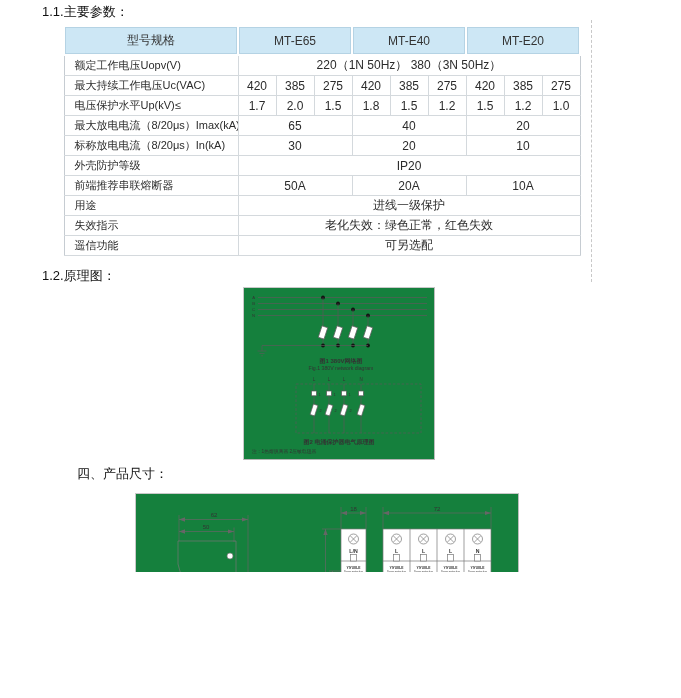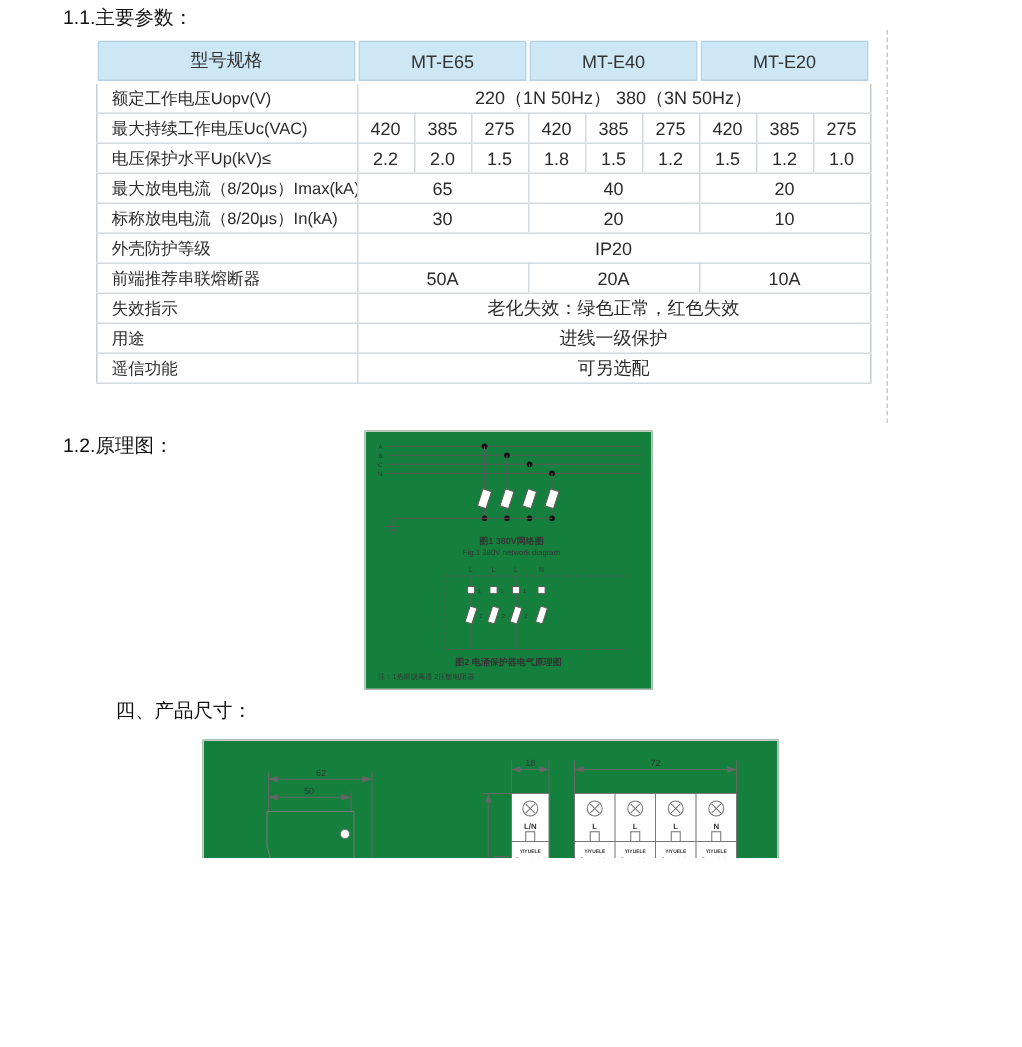--- a/index.html
+++ b/index.html
@@ -1,20 +1,20 @@
 <!DOCTYPE html>
 <html><head>
 <meta charset="utf-8">
 <style>
   html,body{margin:0;padding:0;background:#fff;}
   .page{position:relative;width:681px;height:572px;background:#ffffff;overflow:hidden;
         font-family:"Liberation Sans","DejaVu Sans",sans-serif;color:#222;}
   .title{position:absolute;font-size:13px;color:#111;white-space:nowrap;}
   .t1{left:42px;top:3px;}
-  .t2{left:42px;top:288px;}
+  .t2{left:42px;top:267px;}
   .t3{left:42px;top:465px;margin-left:35px;}
 
   
   table.spec{position:absolute;left:63px;top:25px;width:516px;border-collapse:collapse;
              table-layout:fixed;font-size:12px;color:#2b2b2b;border:1px solid #c6ccd2;}
   .spec col.c-lbl{width:174px;}
   .spec col.c-v{width:38px;}
   .spec th{height:27px;background:#cde7f5;border:2px solid #ffffff;
            box-shadow:inset 0 0 0 1px #b5d3e4;font-weight:normal;font-size:12px;color:#333;
            text-align:center;padding:0;}
@@ -76,21 +76,21 @@
         <td class="v">275</td>
         <td class="v">420</td>
         <td class="v">385</td>
         <td class="v">275</td>
         <td class="v">420</td>
         <td class="v">385</td>
         <td class="v">275</td>
       </tr>
       <tr>
         <td class="lbl">电压保护水平Up(kV)≤</td>
-        <td class="v">2.2</td>
+        <td class="v">1.7</td>
         <td class="v">2.0</td>
         <td class="v">1.5</td>
         <td class="v">1.8</td>
         <td class="v">1.5</td>
         <td class="v">1.2</td>
         <td class="v">1.5</td>
         <td class="v">1.2</td>
         <td class="v">1.0</td>
       </tr>
       <tr>
@@ -109,26 +109,26 @@
         <td class="lbl">外壳防护等级</td>
         <td colspan="9">IP20</td>
       </tr>
       <tr>
         <td class="lbl">前端推荐串联熔断器</td>
         <td class="v" colspan="3">50A</td>
         <td class="v" colspan="3">20A</td>
         <td class="v" colspan="3">10A</td>
       </tr>
       <tr>
+        <td class="lbl">用途</td>
+        <td colspan="9">进线一级保护</td>
+      </tr>
+      <tr>
         <td class="lbl">失效指示</td>
         <td colspan="9">老化失效：绿色正常，红色失效</td>
-      </tr>
-      <tr>
-        <td class="lbl">用途</td>
-        <td colspan="9">进线一级保护</td>
       </tr>
       <tr>
         <td class="lbl">遥信功能</td>
         <td colspan="9">可另选配</td>
       </tr>
     </tbody>
   </table>
 
   <div class="page-dash"></div>
 

